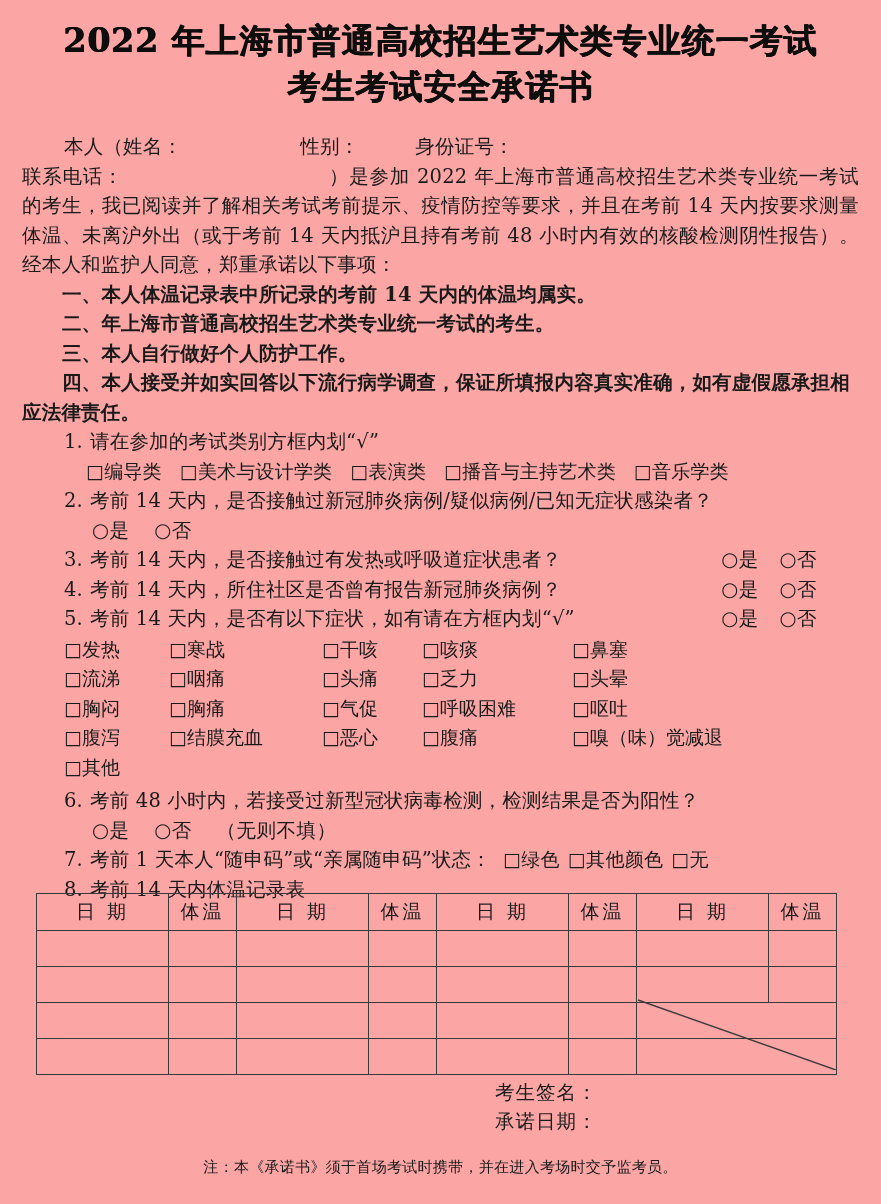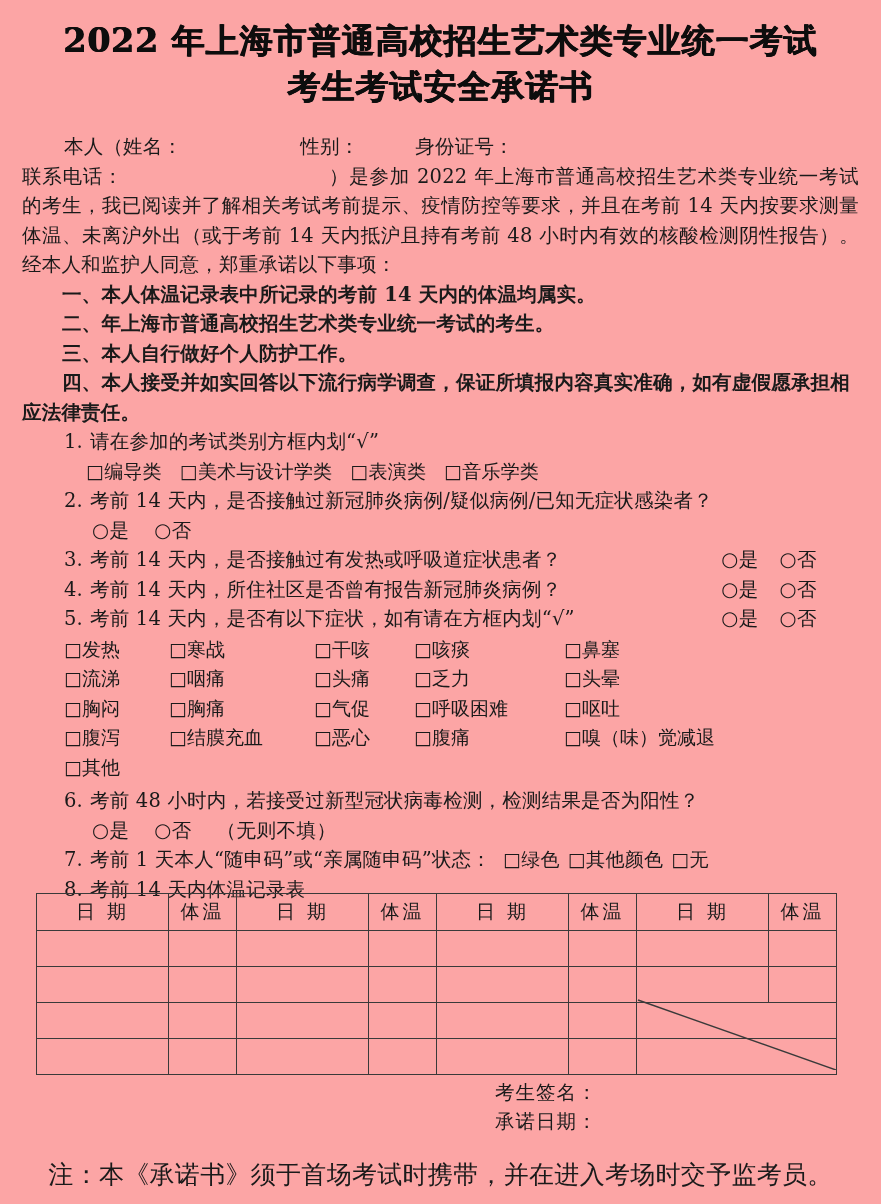--- a/index.html
+++ b/index.html
@@ -106,21 +106,21 @@
     margin-left: 42px;
     margin-top: 1px;
   }
   .sym-line {
     display: flex;
     line-height: 29.5px;
     white-space: nowrap;
   }
   .sym-c1 { width: 105px; }
   .sym-c2 { width: 145px; }
-  .sym-c3 { width: 100px; }
+  .sym-c3 { width: 100px; margin-left: 8px; }
   .sym-c4 { width: 150px; }
   .sym-c5 { width: auto; }
 
   .box { font-size: 19px; }
 
   
   .q7-opts { margin-left: 4px; letter-spacing: 0.3px; }
   .q7-opts .opt { margin-left: 8px; }
 
   
@@ -169,21 +169,21 @@
     line-height: 29px;
     letter-spacing: 1px;
   }
 
   .footnote {
     position: absolute;
     left: 0;
     right: 0;
     top: 1158px;
     text-align: center;
-    font-size: 25px;
+    font-size: 15px;
     letter-spacing: 0.3px;
   }
 </style>
 </head>
 <body>
 
 <div class="page">
 
   <div class="title-block">
     <div class="title-line">2022 年上海市普通高校招生艺术类专业统一考试</div>
@@ -202,20 +202,21 @@
     <div class="bold-item">二、年上海市普通高校招生艺术类专业统一考试的考生。</div>
     <div class="bold-item">三、本人自行做好个人防护工作。</div>
     <div class="bold-item">四、本人接受并如实回答以下流行病学调查，保证所填报内容真实准确，如有虚假愿承担相应法律责任。</div>
 
     <div class="q">
       <div><span class="q-num">1.</span><span>请在参加的考试类别方框内划“√”</span></div>
       <div class="cat-row">
         <span class="cat box">□编导类</span>
         <span class="cat box">□美术与设计学类</span>
         <span class="cat box">□表演类</span>
+        <span class="cat box">□播音与主持艺术类</span>
         <span class="cat box">□音乐学类</span>
       </div>
     </div>
 
     <div class="q">
       <div><span class="q-num">2.</span><span>考前 14 天内，是否接触过新冠肺炎病例/疑似病例/已知无症状感染者？</span></div>
       <div class="sub-opts">
         <span class="opt">○是</span>
         <span class="opt">○否</span>
       </div>

